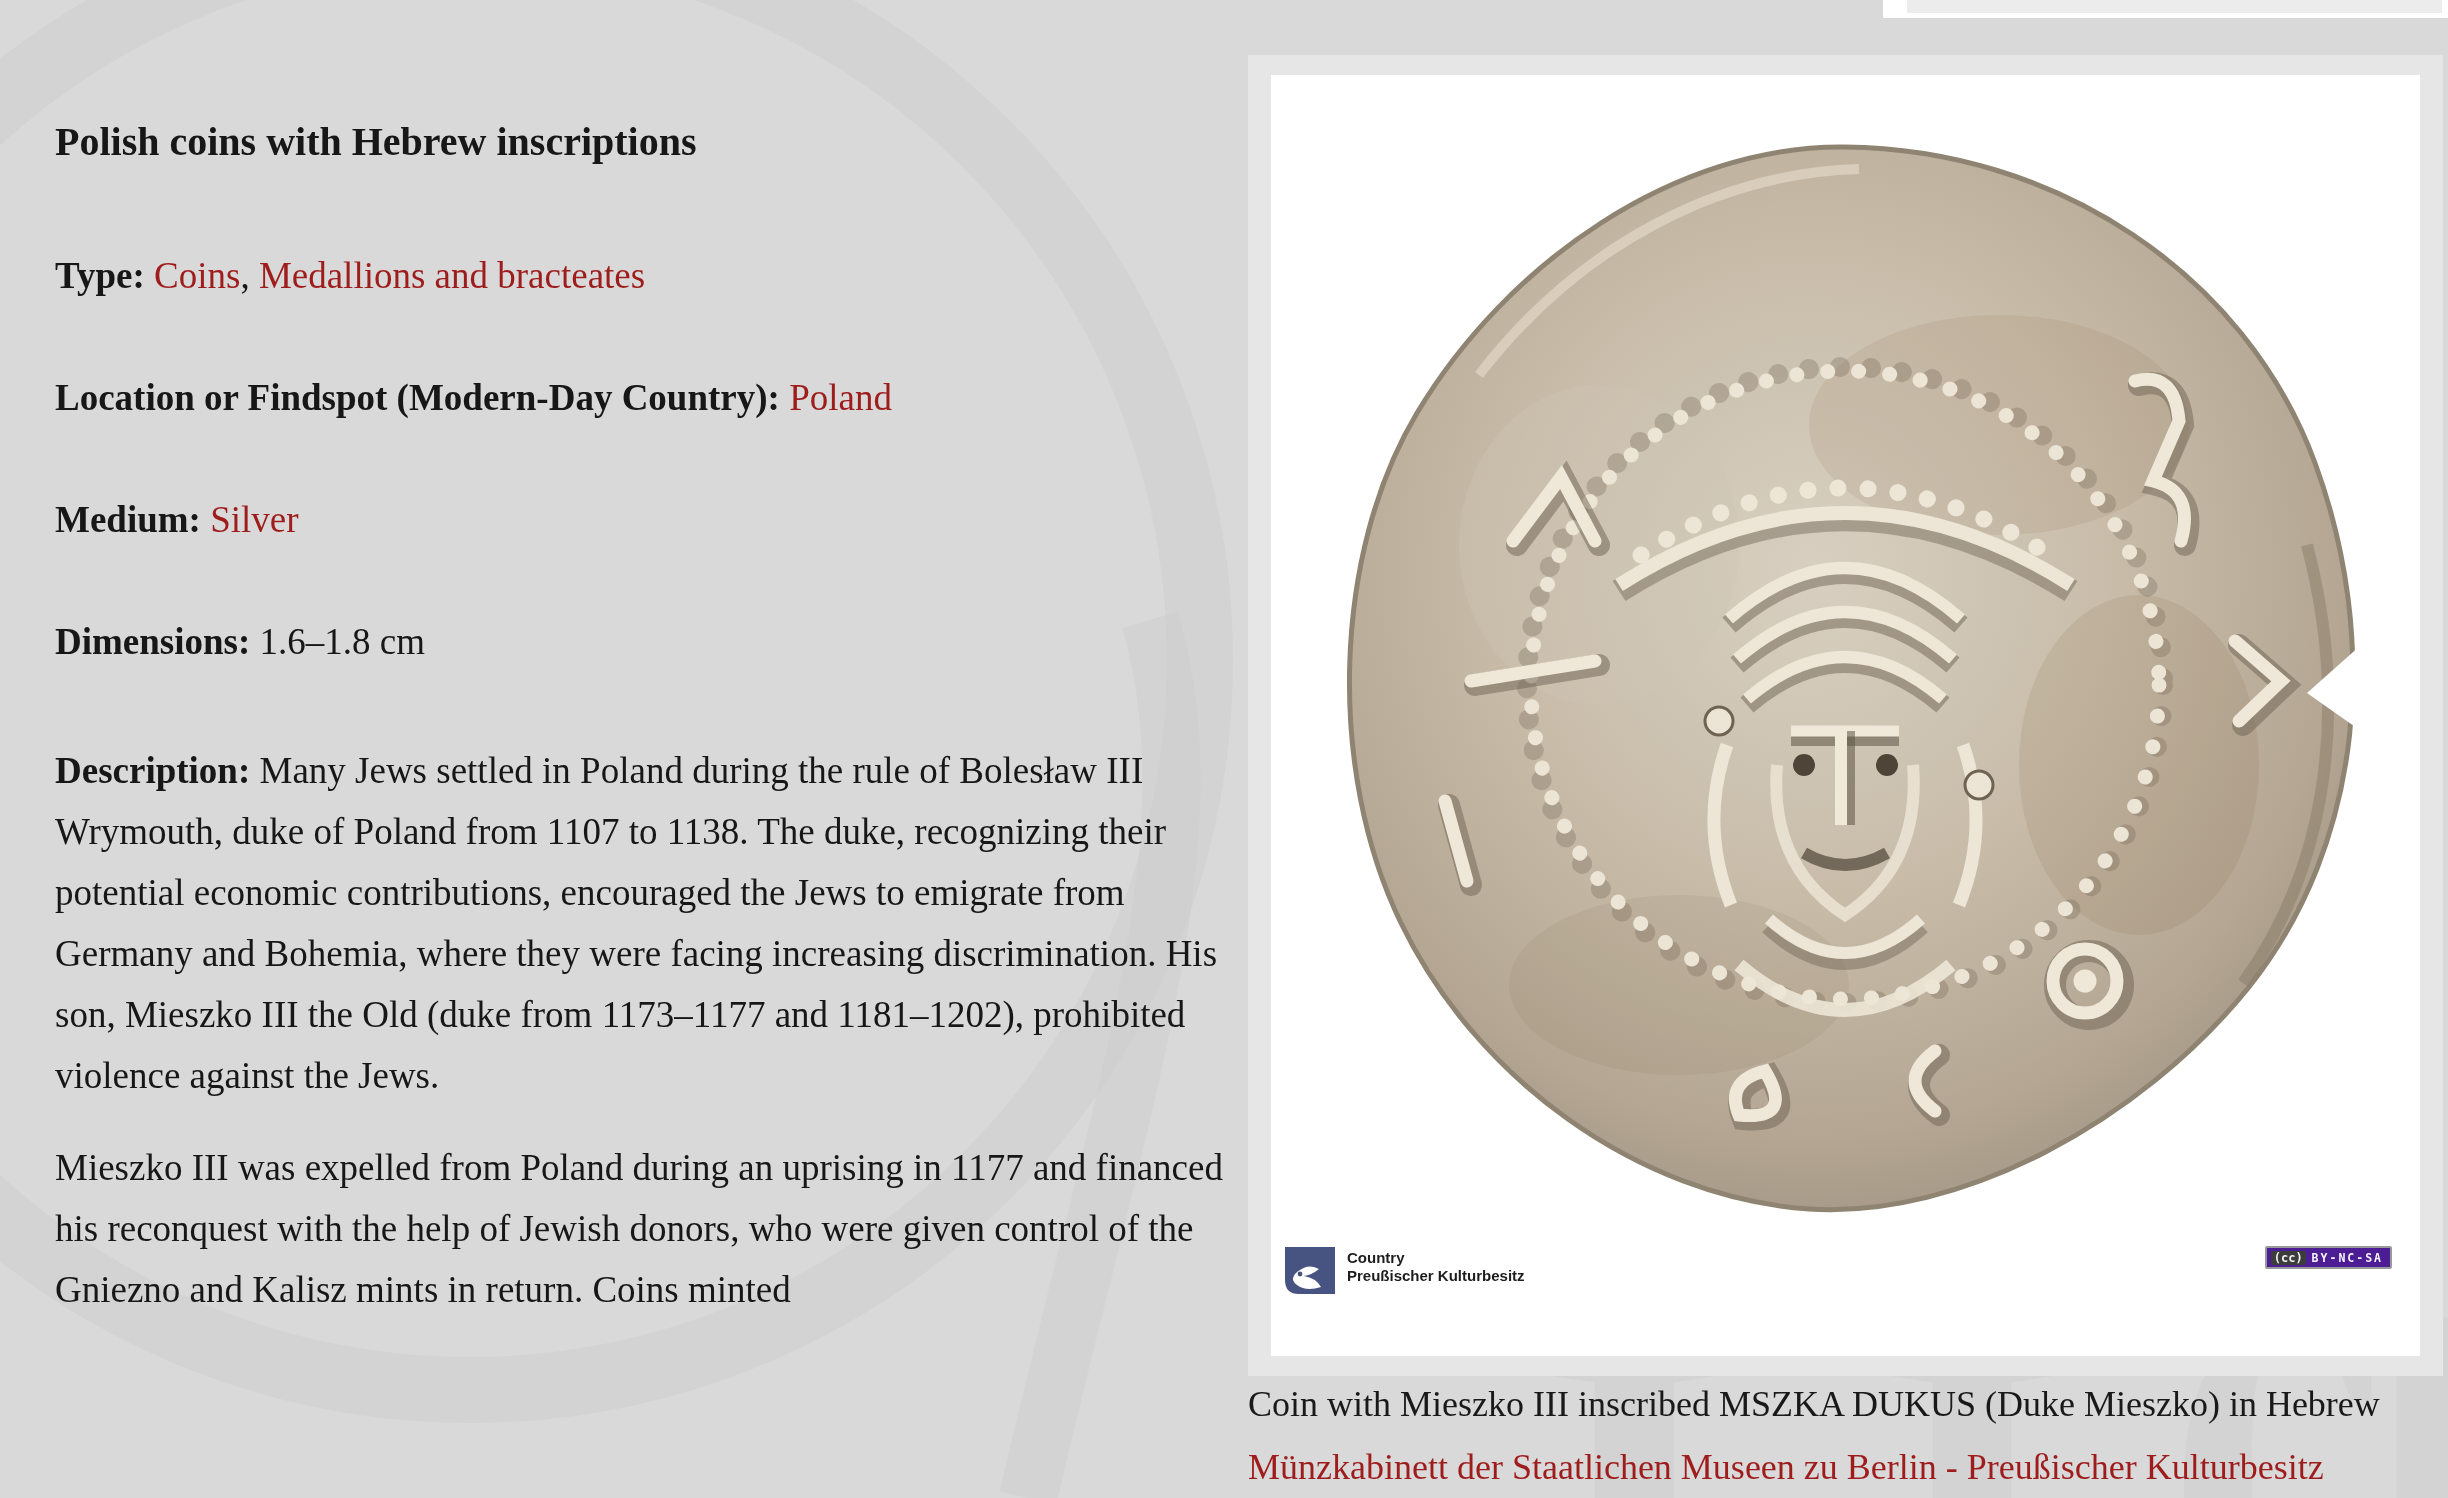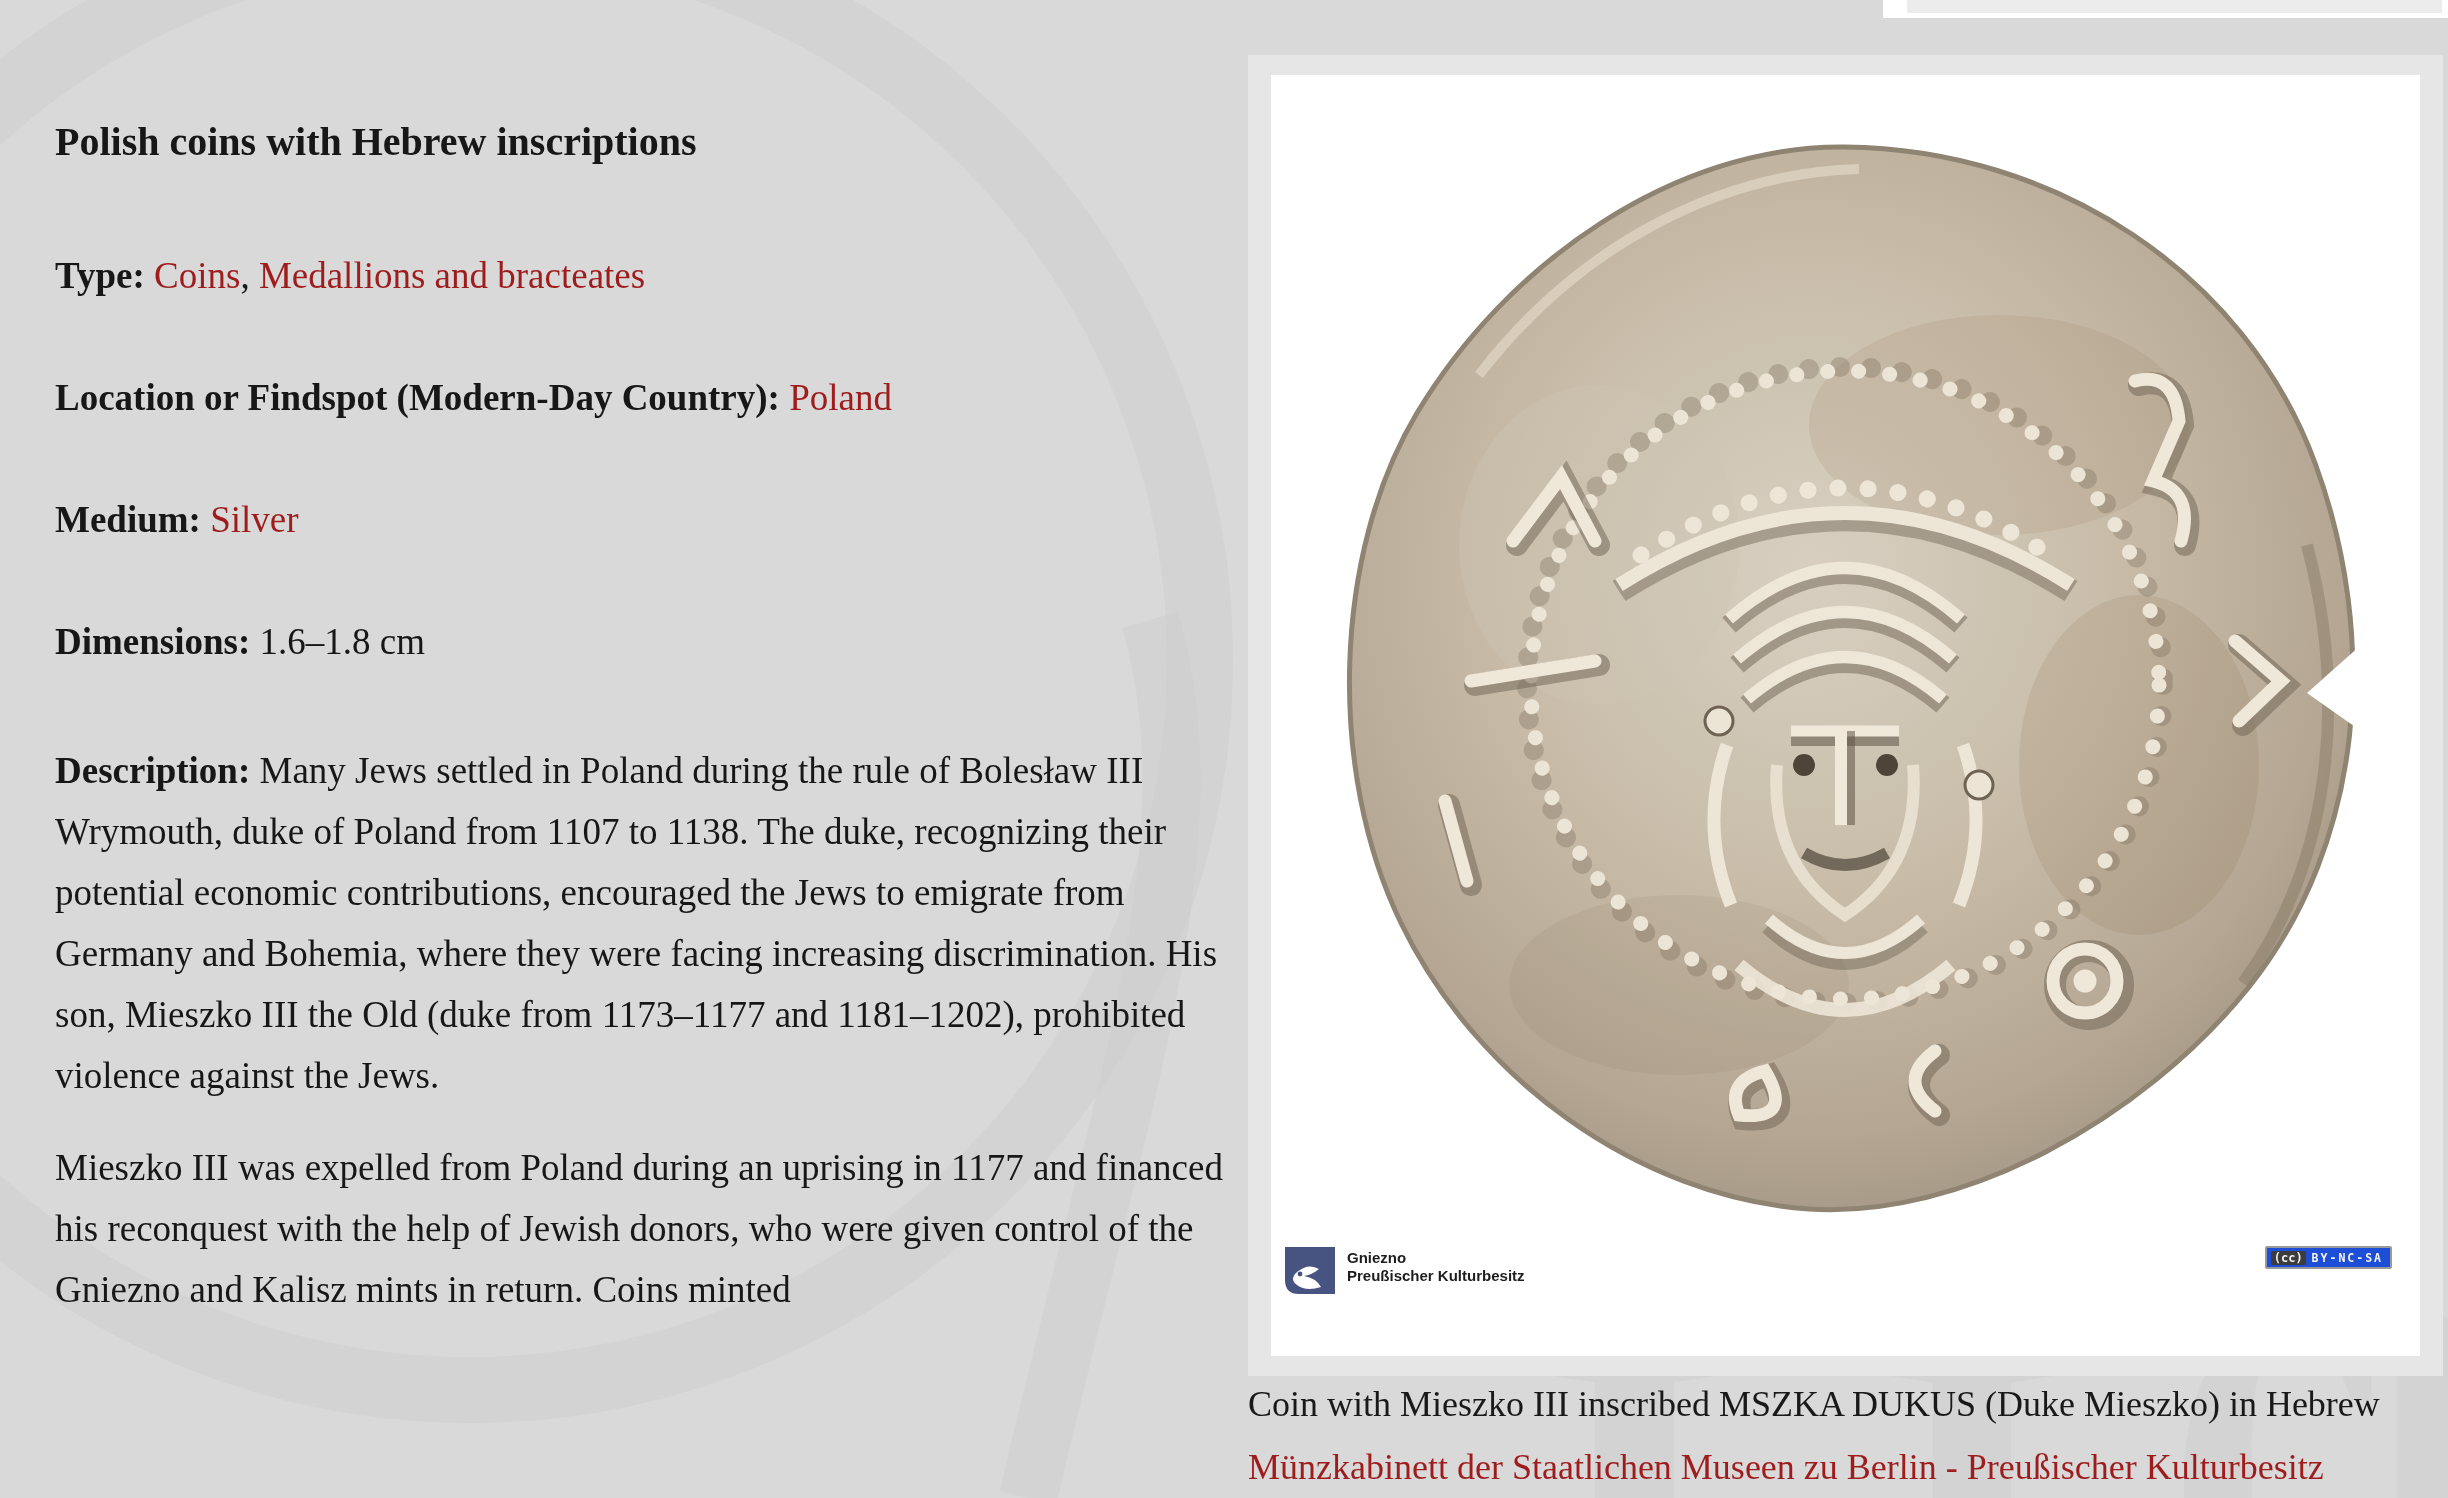--- a/index.html
+++ b/index.html
@@ -25,21 +25,21 @@
   
   .figure-panel{position:absolute;left:1248px;top:55px;width:1195px;height:1321px;background:var(--panel);}
   .photo{position:absolute;left:23px;top:20px;width:1149px;height:1281px;background:var(--card);}
   .coin-svg{position:absolute;left:28px;top:50px;width:1092px;height:1108px;}
   
   .credit-strip{position:absolute;left:12px;top:1168px;width:1125px;height:96px;font-family:"Liberation Sans", sans-serif;}
   .spk-logo{position:absolute;left:2px;top:4px;width:50px;height:47px;}
   .spk-name{position:absolute;left:64px;top:6px;font-size:15px;line-height:18px;font-weight:700;color:#1d1d1d;}
   .credit-lines{position:absolute;left:238px;top:2px;font-size:17.5px;line-height:23px;color:var(--credit);}
   .cc-badge{position:absolute;right:16px;top:3px;height:23px;display:flex;align-items:center;
-            border:2px solid #9a9a9a;background:#1d4ed8;padding:0 7px 0 4px;border-radius:2px;cursor:pointer;}
+            border:2px solid #9a9a9a;background:#4c1d95;padding:0 7px 0 4px;border-radius:2px;cursor:pointer;}
   .cc-icon{color:#f2f2f2;background:#3c3c3c;font-size:12px;font-weight:700;padding:0 3px;margin-right:6px;
            font-family:"DejaVu Sans Mono", monospace;border-radius:2px;}
   .cc-text{color:#f5f5f5;font-size:11.5px;font-weight:700;letter-spacing:2px;font-family:"DejaVu Sans Mono", monospace;}
   
   .caption{position:absolute;left:1248px;top:1381px;width:1195px;text-align:left;font-size:36px;line-height:46px;}
   .caption .cap-main{color:#191919;margin-bottom:17px;}
   .caption a.lnk{font-size:36px;}
 </style>
 </head>
 <body>
@@ -150,21 +150,21 @@
       </g>
     </svg>
 
     <div class="credit-strip">
       <svg class="spk-logo" viewBox="0 0 50 47" aria-hidden="true">
         <path d="M 0 0 H 50 V 47 H 14 Q 0 47 0 33 Z" fill="var(--logo-blue)"></path>
         <path d="M 10 27 Q 22 15 34 22 Q 27 28 19 29 Q 31 31 36 40 Q 21 45 12 38 Q 5 33 10 27 Z" fill="#ffffff"></path>
         <circle cx="15" cy="27" r="2.4" fill="var(--logo-blue)"></circle>
       </svg>
       <div class="spk-name">
-        <span>Gniezno</span><br>
+        <span>Country</span><br>
         <span>Preußischer Kulturbesitz</span>
       </div>
       <div class="cc-badge">
         <span class="cc-icon">(cc)</span>
         <span class="cc-text">BY-NC-SA</span>
       </div>
     </div>
   </div>
 </div>
 

